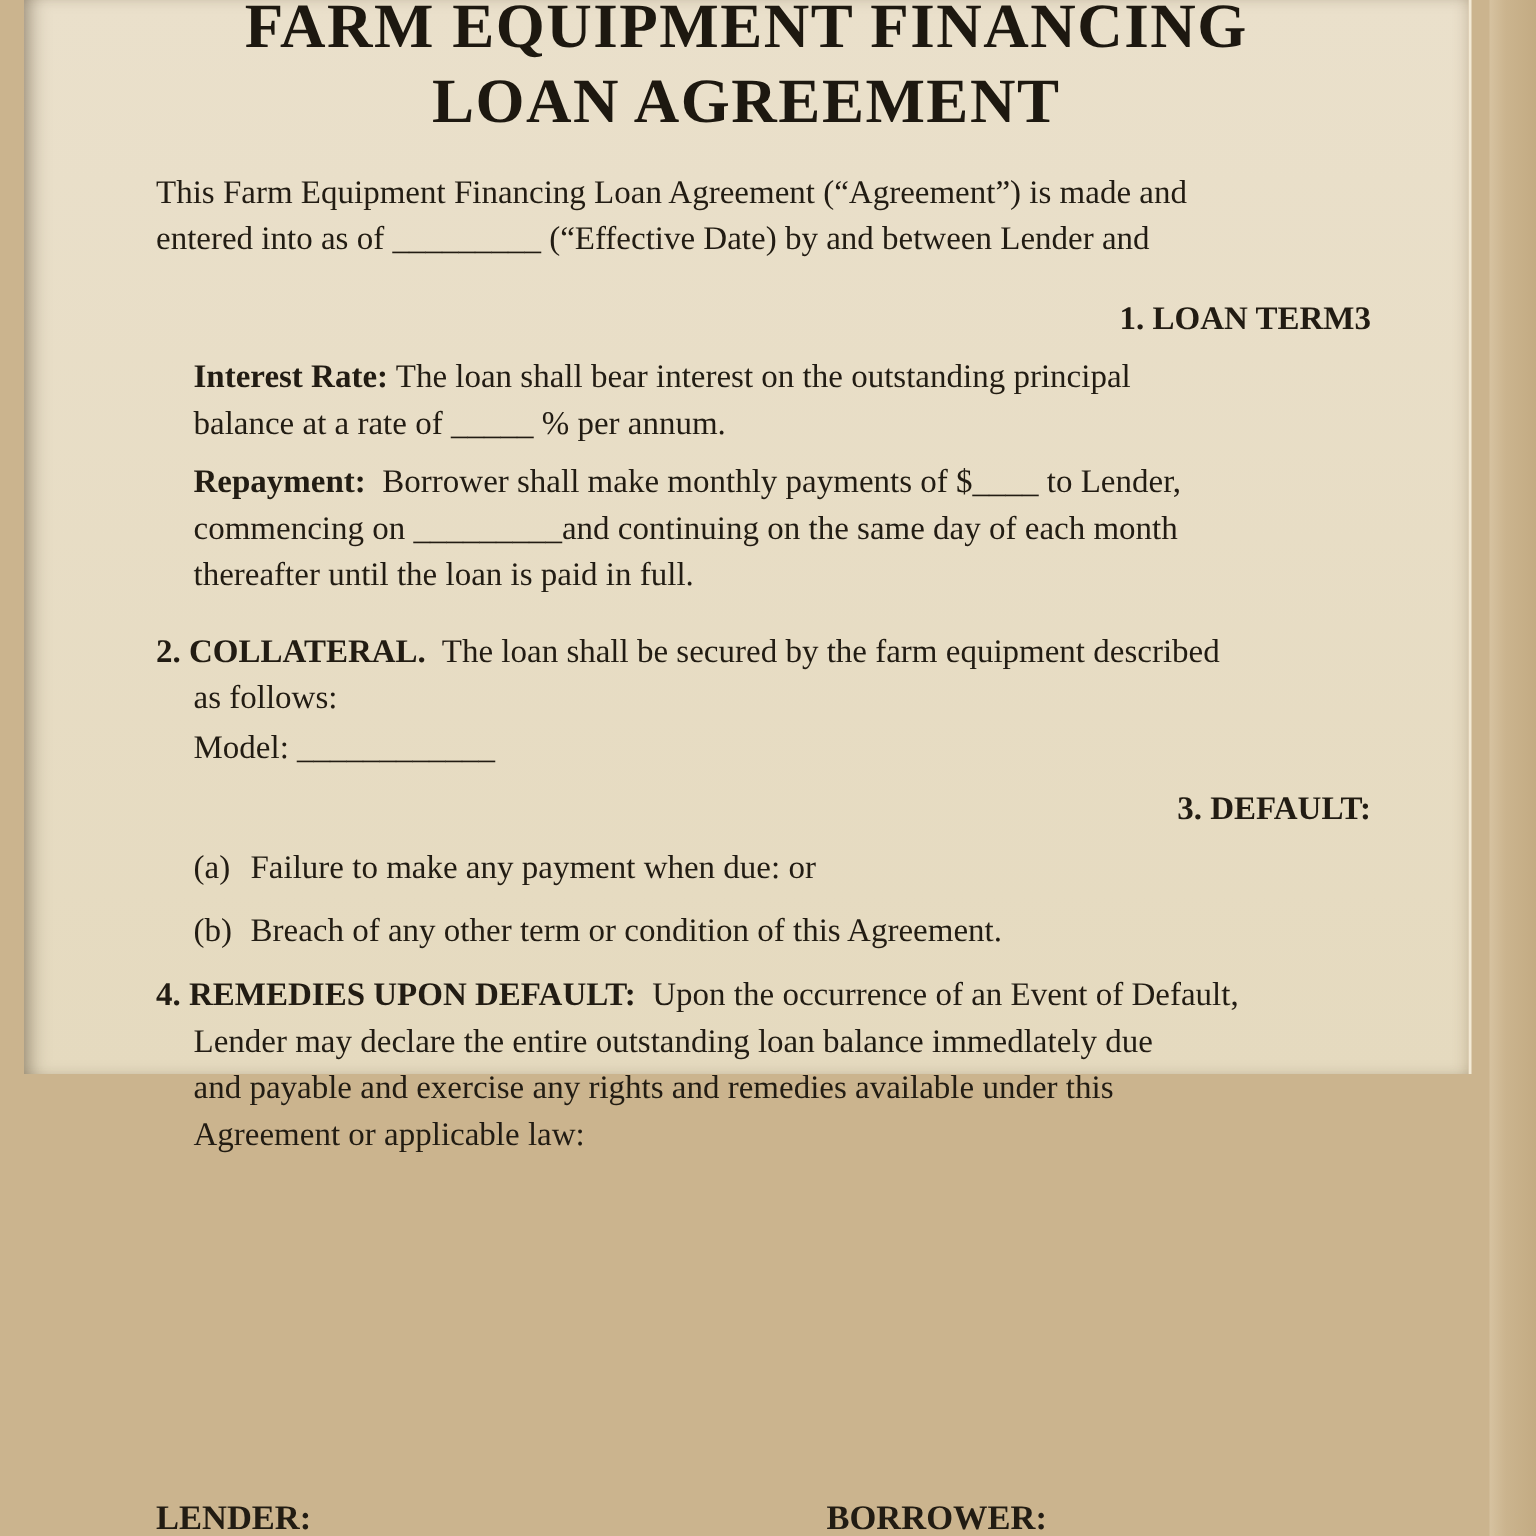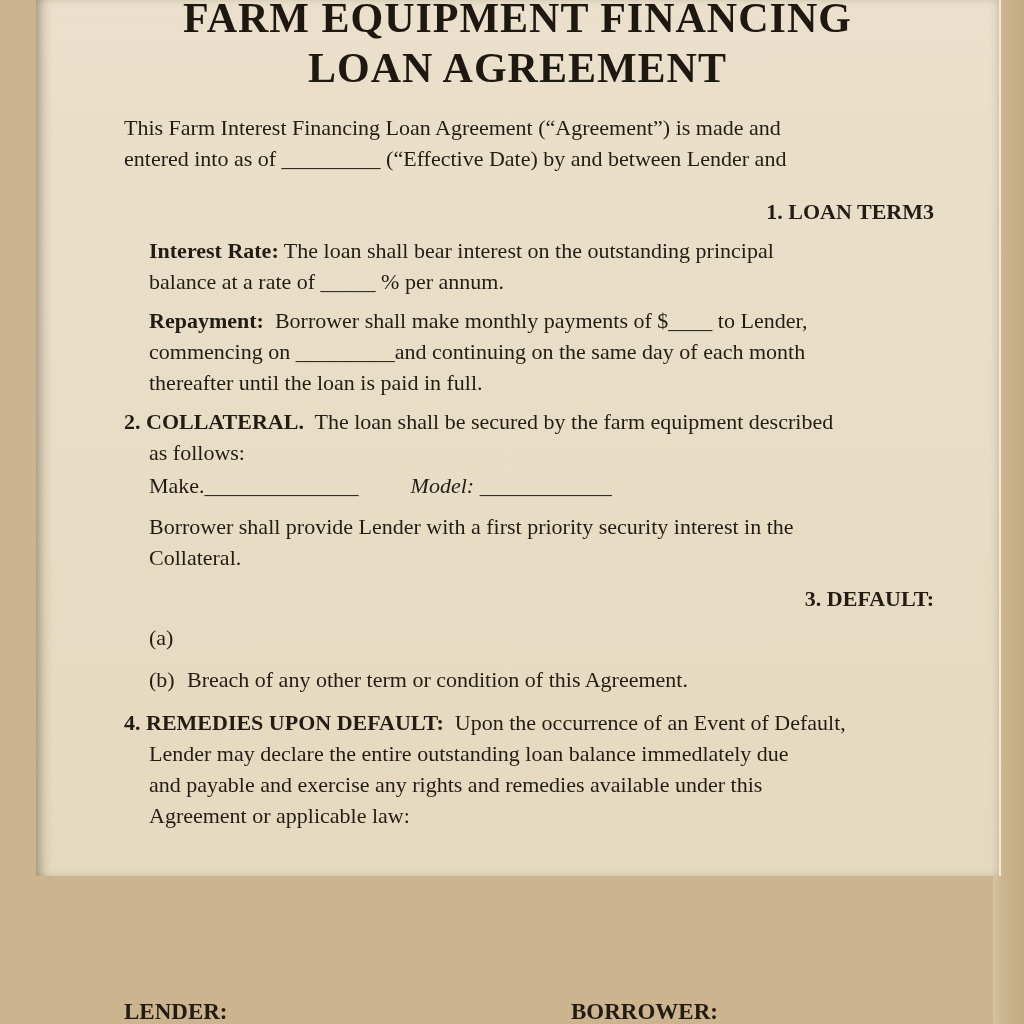--- a/index.html
+++ b/index.html
@@ -17,21 +17,21 @@
   .edge-left{
     position:absolute;left:0;top:0;width:30px;height:1024px;
     background:linear-gradient(90deg,#81ante 0%,#7c6749 0%,#473822 28%,#2e2516 58%,#55432c 86%,#8a7252 100%);
   }
   
   .edge-right{
     position:absolute;right:0;top:0;width:31px;height:1024px;
     background:linear-gradient(90deg,#d6c2a0 0%,#cbb48e 35%,#c3ab83 100%);
   }
   .paper{
-    position:absolute;left:36px;top:0;width:963px;height:876px;
+    position:absolute;left:16px;top:0;width:963px;height:716px;
     background:linear-gradient(180deg,var(--paper-top) 0%,#e8decা 40%,var(--paper-bottom) 100%);
     background:linear-gradient(180deg,var(--paper-top) 0%,var(--paper-bottom) 100%);
     box-shadow:inset 10px 0 14px -8px rgba(60,45,25,.55), inset -6px 0 10px -6px rgba(120,95,60,.35);
     border-right:2px solid #f3ead5;
     color:var(--ink);
   }
   .doc-title{
     margin-top:-7px;
     text-align:center;
     font-weight:700;
@@ -44,21 +44,21 @@
   .content{
     position:absolute;left:88px;top:112px;width:810px;
     font-size:22px;line-height:31px;
   }
   .pre{white-space:pre-wrap;}
   .intro{margin:0 0 22px 0;}
   .sec-head{font-weight:700;margin:0 0 8px 0;text-align:right;}
   .sec-num{font-weight:700;}
   .clause{margin:0 0 8px 25px;}
   .clause-label{font-weight:700;}
-  .clause.last{margin-bottom:8px;}
+  .clause.last{margin-bottom:20px;}
   .section-para{padding-left:25px;text-indent:-25px;margin:0;font-family:Liberation Serif, serif;}
   .section-head-inline{font-weight:700;}
   .fields-row{
     margin:2px 0 10px 25px;
     display:flex;
   }
   .field{white-space:pre;}
   .field + .field{margin-left:52px;font-style:italic;}
   .plain-para{margin:0 0 10px 25px;}
   .list-item{margin:0 0 11px 25px;display:flex;}
@@ -77,48 +77,46 @@
 <div class="edge-left"></div>
 <div class="edge-right"></div>
 
 <div class="paper">
 
   <h1 class="doc-title">FARM EQUIPMENT FINANCING
 LOAN AGREEMENT</h1>
 
   <div class="content">
 
-    <p class="intro pre">This Farm Interest Financing Loan Agreement (“Agreement”) is made and
+    <p class="intro pre">This Farm Equipment Financing Loan Agreement (“Agreement”) is made and
 entered into as of _________ (“Effective Date) by and between Lender and</p>
 
     <p class="sec-head"><span class="sec-num">1.</span> <span>LOAN TERM3</span></p>
 
 
     <p class="clause pre"><span class="clause-label">Interest Rate:</span><span> The loan shall bear interest on the outstanding principal
 balance at a rate of _____ % per annum.</span></p>
 
     <p class="clause last pre"><span class="clause-label">Repayment:</span><span>  Borrower shall make monthly payments of $____ to Lender,
 commencing on _________and continuing on the same day of each month
 thereafter until the loan is paid in full.</span></p>
 
     <p class="section-para pre"><span class="section-head-inline">2.</span> <span class="section-head-inline">COLLATERAL.</span><span>  The loan shall be secured by the farm equipment described
 as follows:</span></p>
 
     <div class="fields-row">
-      <span class="field"><span>Make.</span><span>______________</span></span>
       <span class="field"><span>Model: </span><span>____________</span></span>
     </div>
 
-    <p class="plain-para pre">Borrower shall provide Lender with a first priority security interest in the
-Collateral.</p>
 
     <p class="sec-head"><span class="sec-num">3.</span> <span>DEFAULT:</span></p>
 
     <div class="list-item">
         <span class="marker">(a)</span>
+        <span>Failure to make any payment when due: or</span>
       </div>
 
     <div class="list-item sec3-gap">
         <span class="marker">(b)</span>
         <span>Breach of any other term or condition of this Agreement.</span>
       </div>
 
     <p class="section-para sec4 pre"><span class="section-head-inline">4.</span> <span class="section-head-inline">REMEDIES UPON DEFAULT:</span><span>  Upon the occurrence of an Event of Default,
 Lender may declare the entire outstanding loan balance immedlately due
 and payable and exercise any rights and remedies available under this

